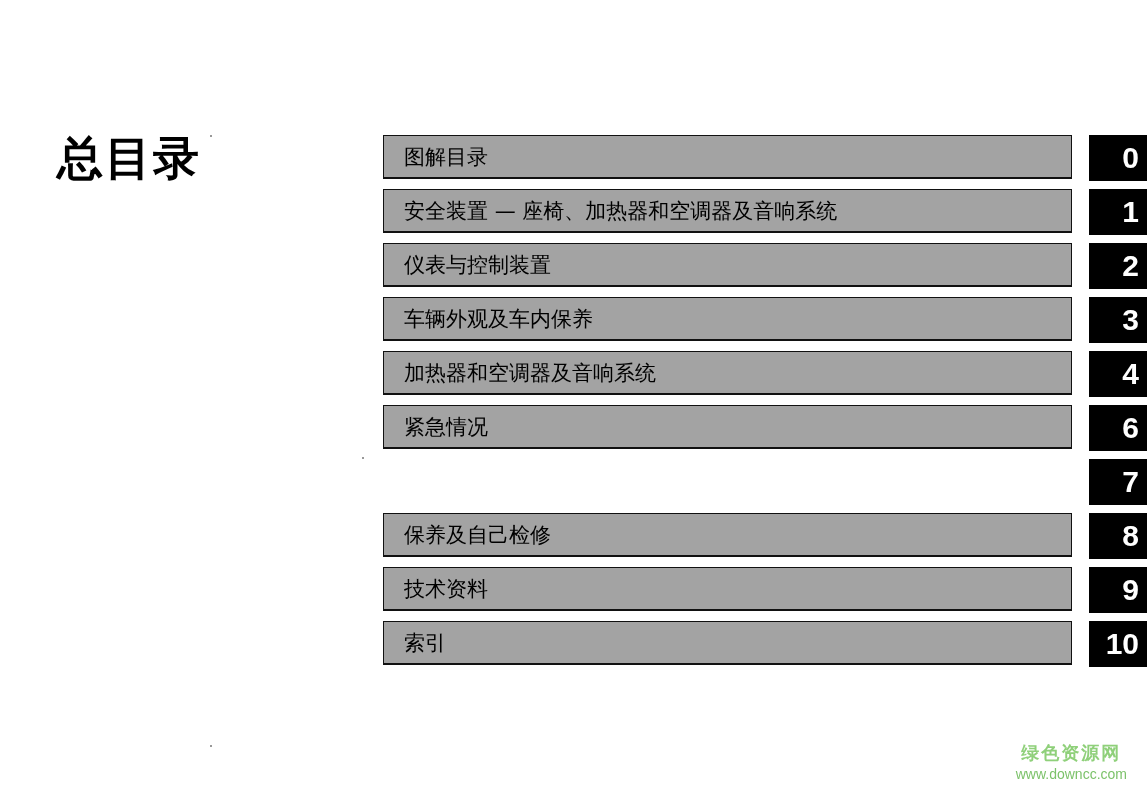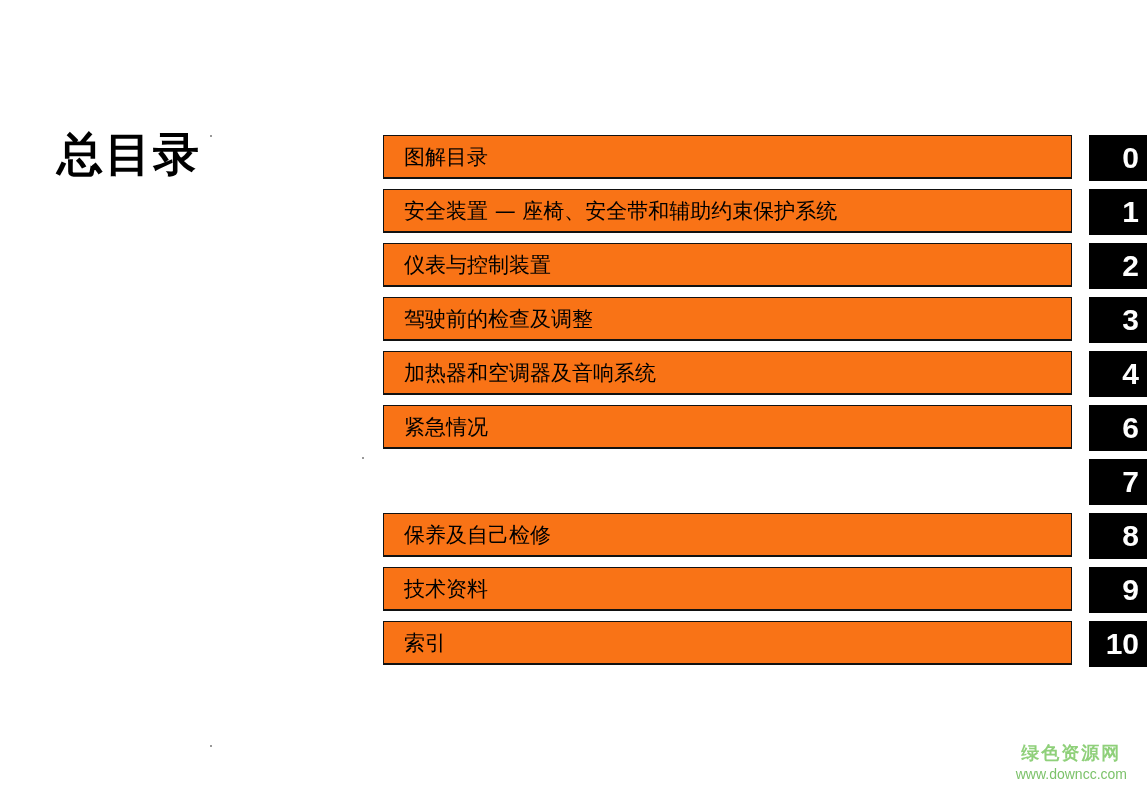--- a/index.html
+++ b/index.html
@@ -16,21 +16,20 @@
       color: #000;
     }
     .page-title {
       position: absolute;
       left: 57px;
       top: 130px;
       font-size: 46px;
       font-weight: bold;
       letter-spacing: 2px;
       line-height: 56px;
-      font-family: Liberation Mono, monospace;
     }
     .toc {
       position: absolute;
       left: 383px;
       top: 135px;
       width: 764px;
     }
     .toc-row {
       position: relative;
       height: 46px;
@@ -38,21 +37,21 @@
     }
     .toc-box {
       position: absolute;
       left: 0;
       top: 0;
       width: 689px;
       height: 44px;
       border: 1px solid #111;
       border-bottom-width: 2px;
       box-sizing: border-box;
-      background: #f97316;
+      background: #a3a3a3;
       display: flex;
       align-items: center;
       padding-left: 20px;
       font-size: 21px;
       cursor: pointer;
     }
     .toc-tab {
       position: absolute;
       left: 706px;
       top: 0;
@@ -107,33 +106,33 @@
 
 <div class="toc">
   <div class="toc-row">
     <div class="toc-box">
         <span>图解目录</span>
       </div>
     <div class="toc-tab">0</div>
   </div>
   <div class="toc-row">
     <div class="toc-box">
-        <span>安全装置 — 座椅、安全带和辅助约束保护系统</span>
+        <span>安全装置 — 座椅、加热器和空调器及音响系统</span>
       </div>
     <div class="toc-tab">1</div>
   </div>
   <div class="toc-row">
     <div class="toc-box">
         <span>仪表与控制装置</span>
       </div>
     <div class="toc-tab">2</div>
   </div>
   <div class="toc-row">
     <div class="toc-box">
-        <span>驾驶前的检查及调整</span>
+        <span>车辆外观及车内保养</span>
       </div>
     <div class="toc-tab">3</div>
   </div>
   <div class="toc-row">
     <div class="toc-box">
         <span>加热器和空调器及音响系统</span>
       </div>
     <div class="toc-tab">4</div>
   </div>
   <div class="toc-row">

